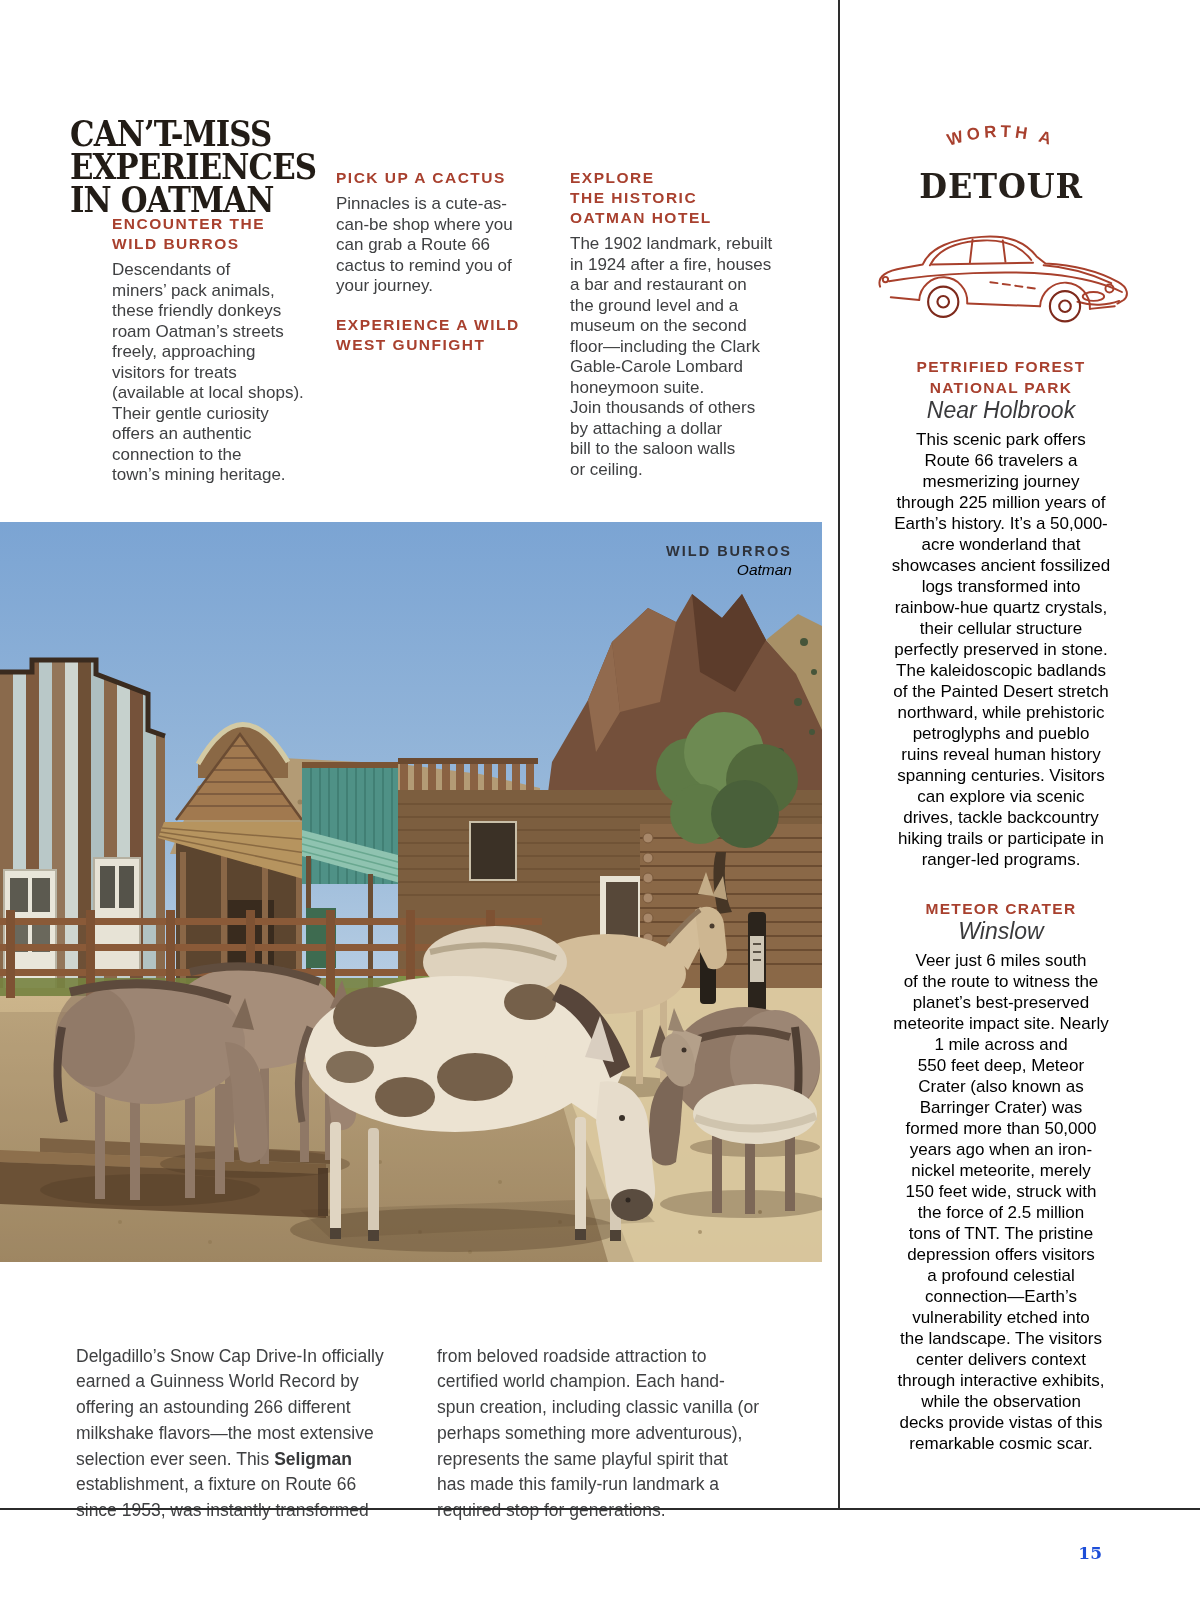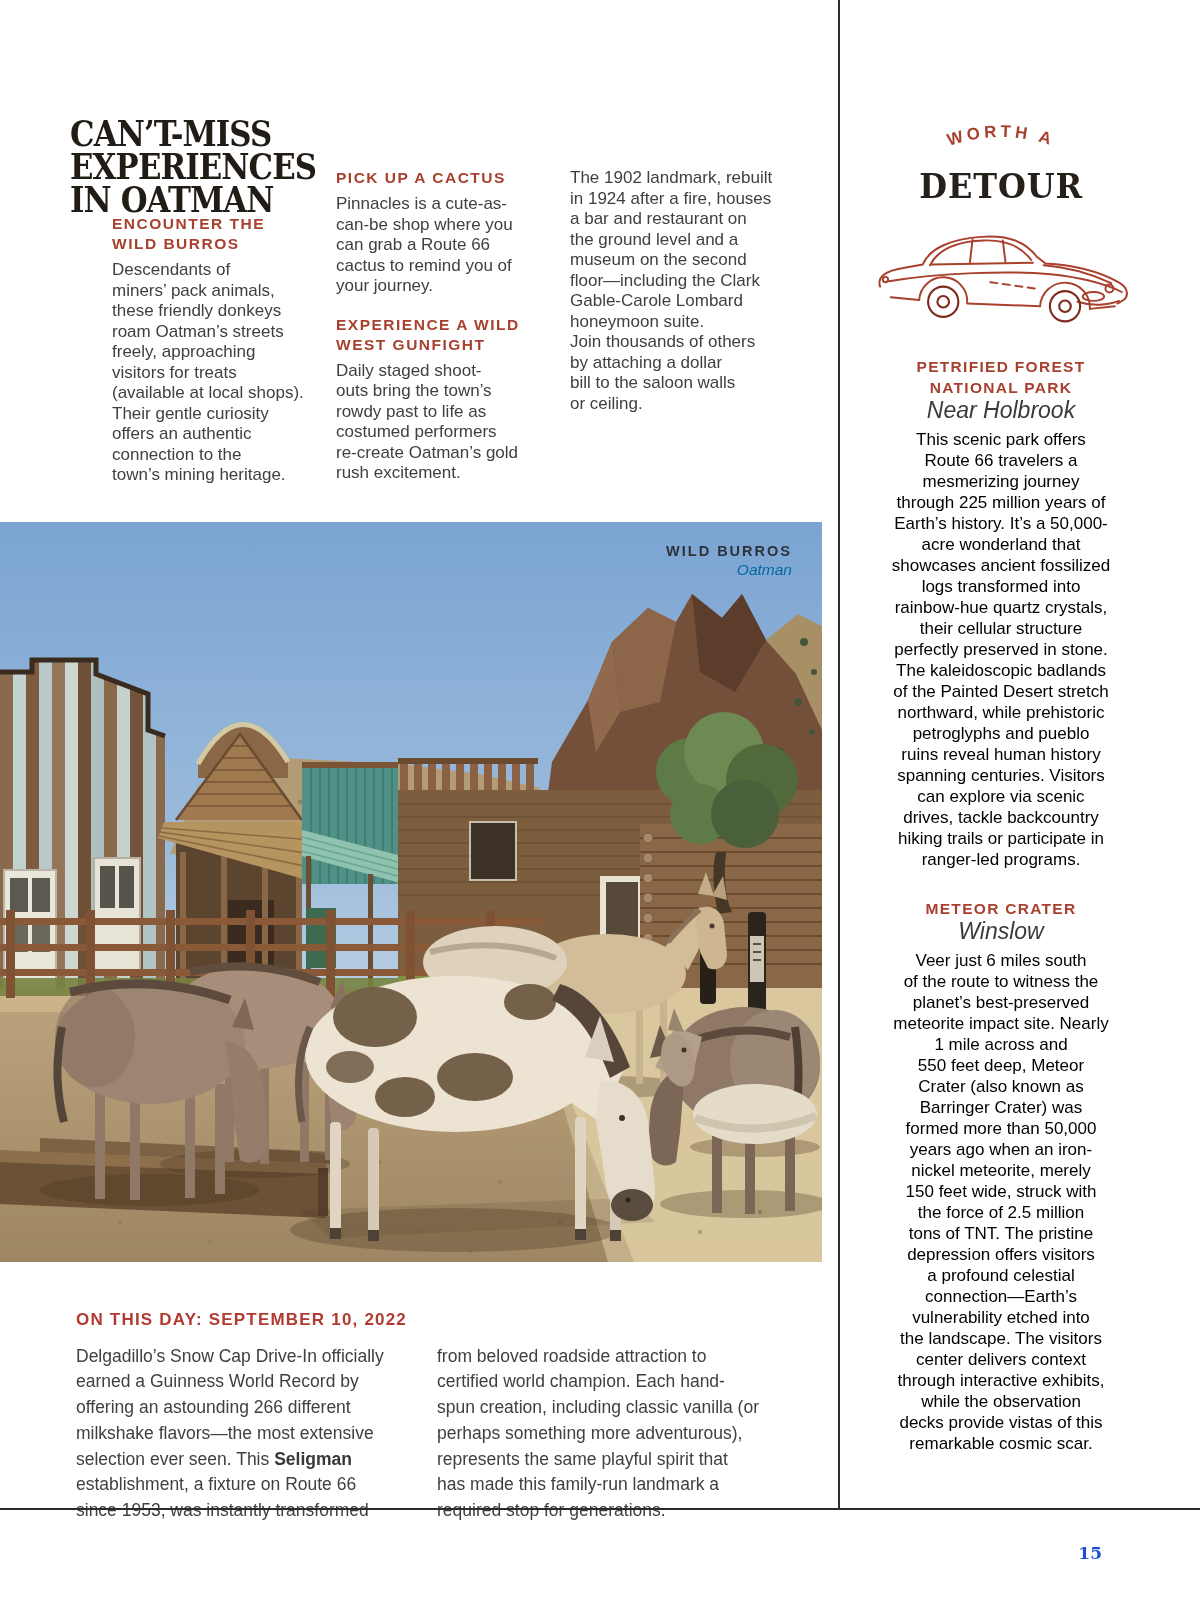--- a/index.html
+++ b/index.html
@@ -36,21 +36,21 @@
   .side-head{margin:24px 0 0;font-weight:700;font-size:15.5px;line-height:21px;
     letter-spacing:1.3px;color:#a8402e;white-space:pre-line;}
   .side-loc{margin:1px 0 0;font-style:italic;font-size:23px;line-height:22px;color:#3a3a3c;}
   .side-body{margin:8px 0 0;font-size:17px;line-height:21px;color:#000000;white-space:pre-line;}
   .side-head.second{margin-top:28px;}
   
   .photo{position:absolute;left:0;top:522px;width:822px;height:740px;}
   .photo svg{display:block;}
   .photo-caption{position:absolute;top:20px;right:30px;text-align:right;}
   .caption-title{font-weight:700;font-size:14.5px;letter-spacing:2px;color:#2e323a;line-height:18px;}
-  .caption-loc{font-style:italic;font-size:15.5px;color:#0369a1;line-height:19px;}
+  .caption-loc{font-style:italic;font-size:15.5px;color:#000000;line-height:19px;}
   
   .otd-head{position:absolute;left:76px;top:1296px;width:720px;font-weight:700;
     font-size:17px;letter-spacing:1.2px;color:#b23a31;}
   .otd-col{position:absolute;top:1326px;font-size:17.5px;line-height:25.8px;color:#3f4042;}
   .otd-col-1{left:76px;width:350px;}
   .otd-col-2{left:437px;width:355px;}
   .otd-col span{white-space:pre-line;}
   .otd-col strong{font-weight:700;color:#37383a;}
 </style>
 </head>
@@ -80,29 +80,26 @@
 
   <div class="col col-2">
     <h2 class="subhead">PICK UP A CACTUS</h2>
     <p class="body-text">Pinnacles is a cute-as-
 can-be shop where you
 can grab a Route 66
 cactus to remind you of
 your journey.</p>
     <h2 class="subhead">EXPERIENCE A WILD
 WEST GUNFIGHT</h2>
-    <p class="body-text">Daily staged shoot-
-outs bring the town’s
-rowdy past to life as
-costumed performers
-re-create Oatman’s gold
-rush excitement.</p>
   </div>
 
   <div class="col col-3">
+    <h2 class="subhead">EXPLORE
+THE HISTORIC
+OATMAN HOTEL</h2>
     <p class="body-text">The 1902 landmark, rebuilt
 in 1924 after a fire, houses
 a bar and restaurant on
 the ground level and a
 museum on the second
 floor—including the Clark
 Gable-Carole Lombard
 honeymoon suite.
 Join thousands of others
 by attaching a dollar
@@ -548,21 +545,20 @@
         <circle cx="622" cy="596" r="3" fill="#3a3129"></circle>
       </g>
     </svg>
 
     <div class="photo-caption">
       <div class="caption-title">WILD BURROS</div>
       <div class="caption-loc">Oatman</div>
     </div>
   </div>
 
-  <h2 class="otd-head">ON THIS DAY: SEPTEMBER 10, 2022</h2>
   <p class="otd-col otd-col-1"><span>Delgadillo’s Snow Cap Drive-In officially
 earned a Guinness World Record by
 offering an astounding 266 different
 milkshake flavors—the most extensive
 selection ever seen. This </span><strong>Seligman</strong><span>
 establishment, a fixture on Route 66
 since 1953, was instantly transformed</span></p>
   <p class="otd-col otd-col-2"><span>from beloved roadside attraction to
 certified world champion. Each hand-
 spun creation, including classic vanilla (or

